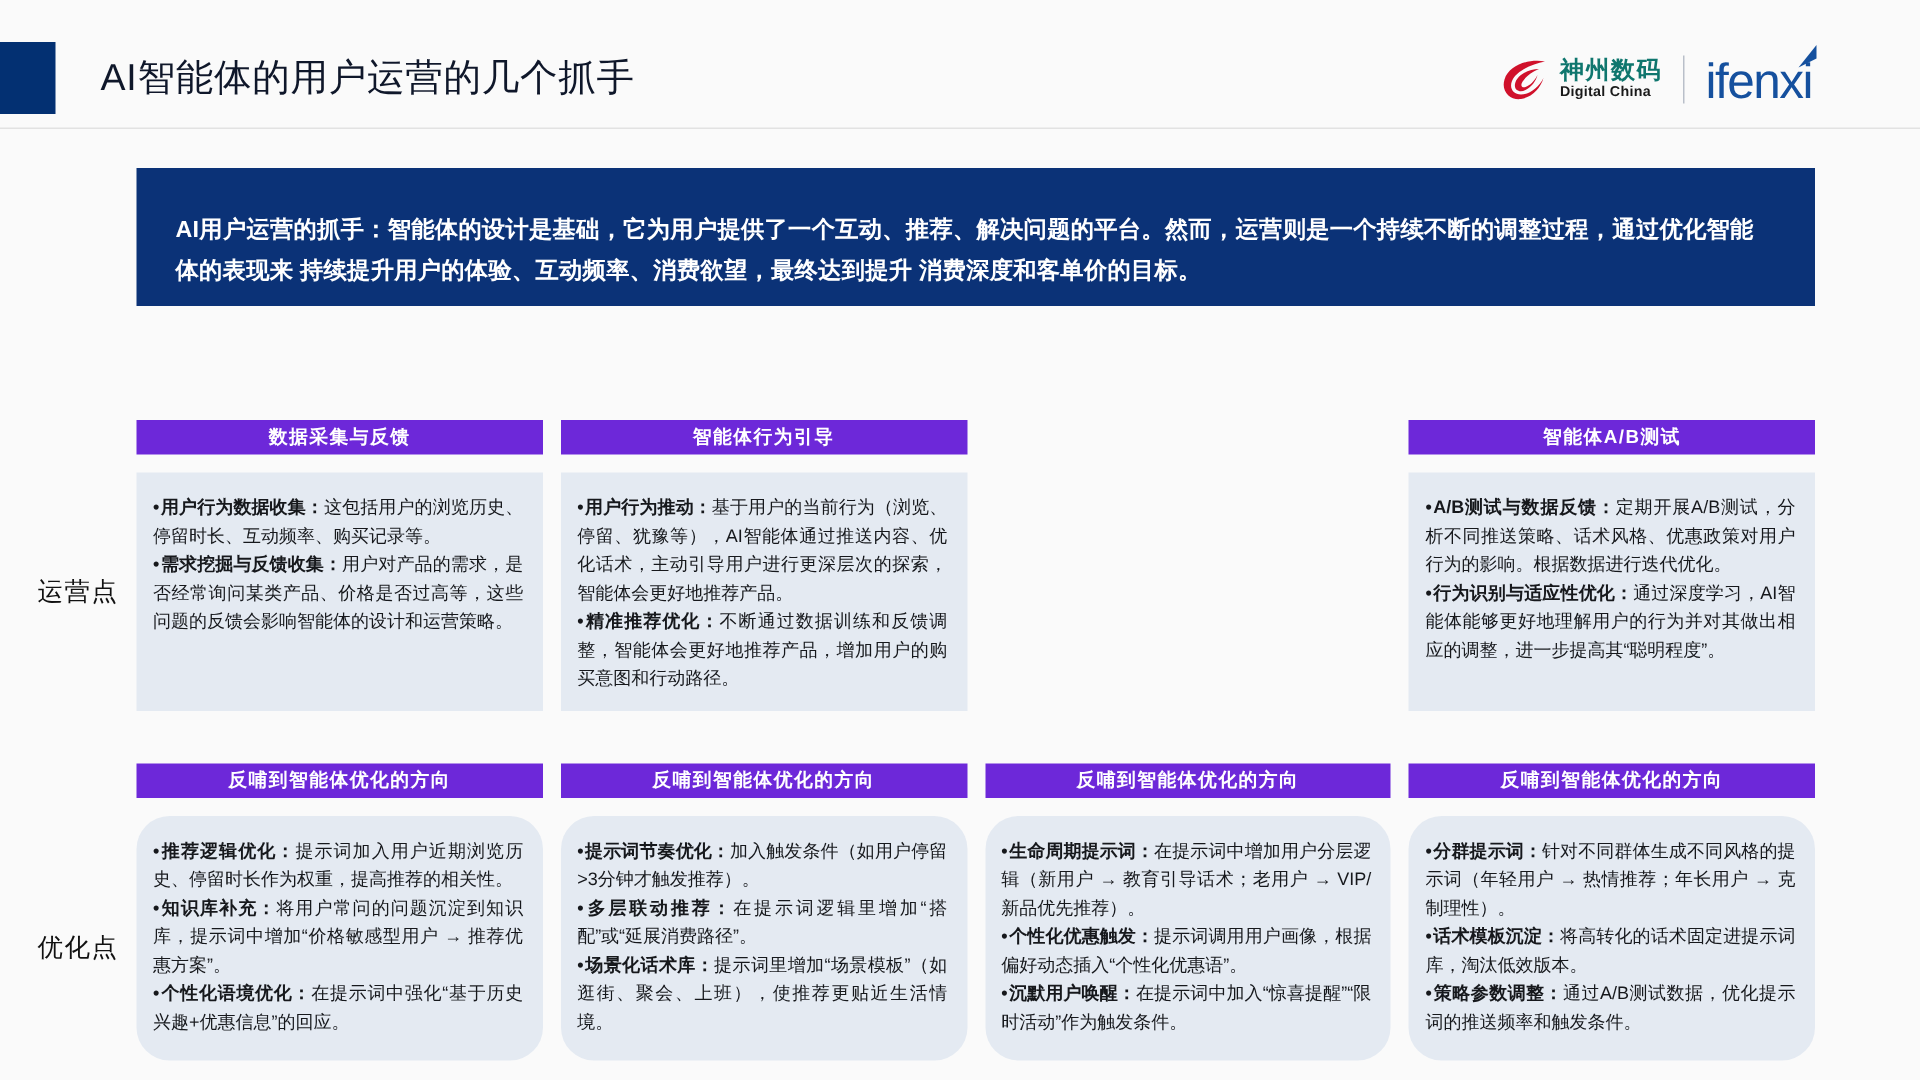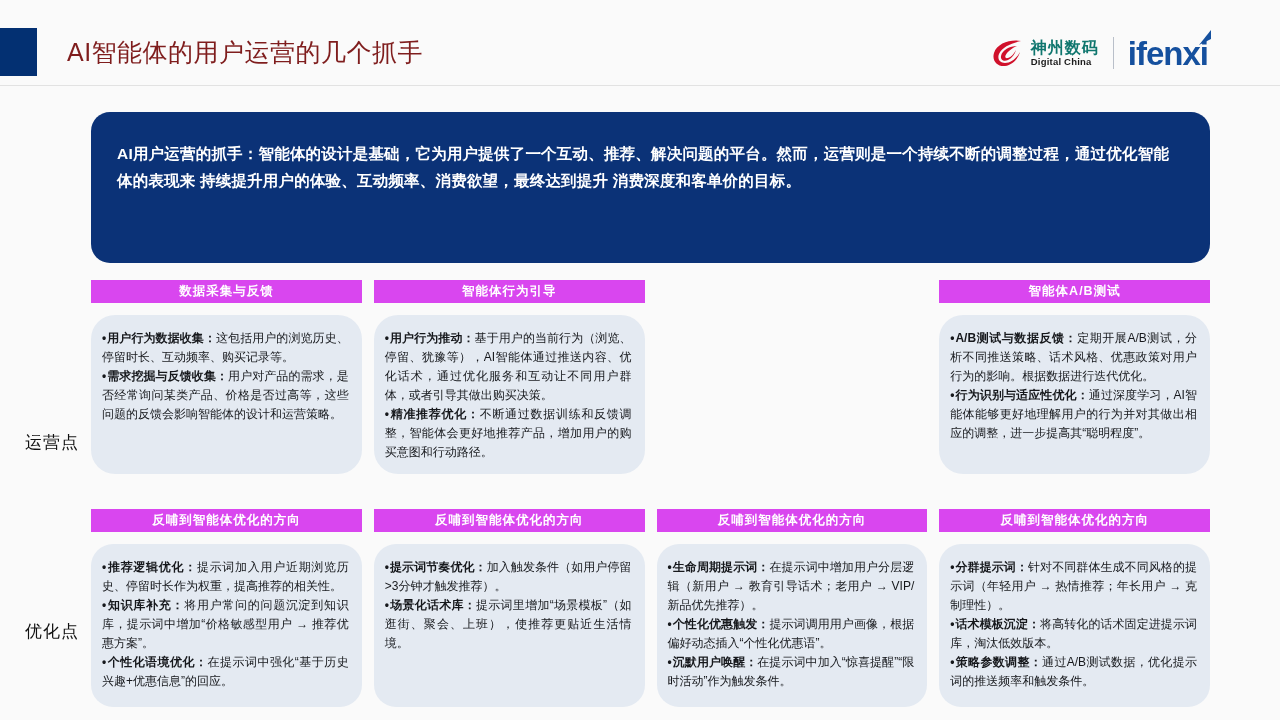--- a/index.html
+++ b/index.html
@@ -28,21 +28,21 @@
   .header-accent {
     position: absolute;
     left: 0; top: 28px;
     width: 37px; height: 48px;
     background: #033072;
   }
   .page-title {
     position: absolute;
     left: 67px; top: 36px;
     font-size: 25px;
-    color: #7f1d1d;
+    color: #0f172a;
     letter-spacing: 0.5px;
     line-height: 32px;
     white-space: nowrap;
   }
 
   .logo-area {
     position: absolute;
     right: 70px; top: 32px;
     height: 42px;
     display: flex;
@@ -72,98 +72,97 @@
     margin-top: 1px;
   }
   .logo-divider {
     width: 1px;
     height: 32px;
     background: #b9bfc9;
   }
   .logo-ifenxi {
     position: relative;
     font-size: 33px;
-    font-weight: bold;
+    font-weight: normal;
     color: #15509e;
     letter-spacing: -1px;
     line-height: 1;
     padding-right: 2px;
   }
   .ifenxi-flag {
     position: absolute;
     right: -3px; top: -7px;
     width: 15px; height: 16px;
   }
 
   
   .intro-banner {
     position: absolute;
     left: 91px; top: 112px;
     width: 1119px;
-    height: 151px;
+    height: 92px;
     background: #0b3277;
     box-sizing: border-box;
     padding: 28px 26px 0 26px;
-    border-radius: 19px;
   }
   .intro-text {
     color: #ffffff;
     font-size: 15.5px;
     font-weight: bold;
     line-height: 27px;
     letter-spacing: 0.2px;
   }
 
   
   .row-label {
     position: absolute;
     left: 14px;
     width: 76px;
     text-align: center;
     font-size: 17px;
     color: #111;
     font-weight: normal;
     letter-spacing: 1px;
   }
-  .row-label-ops   { top: 383px; margin-top: 48px; }
+  .row-label-ops   { top: 383px; }
   .row-label-opt   { top: 620px; }
 
   
   .grid {
     position: absolute;
     left: 91px;
     width: 1119px;
     display: flex;
     gap: 12px;
   }
   .grid-row1 { top: 280px; }
   .grid-row2 { top: 509px; }
 
   .col {
     flex: 1 1 0;
     display: flex;
     flex-direction: column;
   }
   .col-head {
-    background: #d946ef;
+    background: #6d28d9;
     color: #ffffff;
     font-size: 12.5px;
     font-weight: bold;
     letter-spacing: 1px;
     text-align: center;
     height: 23px;
     line-height: 23px;
     margin-bottom: 12px;
   }
   .col-body {
     background: #e4eaf2;
     box-sizing: border-box;
     padding: 14px 13px 14px 11px;
   }
-  .row1 .col-body { height: 159px; border-radius: 24px; }
+  .row1 .col-body { height: 159px; }
   .row2 .col-body { height: 163px; border-radius: 22px; }
 
   .bullet-list {
     margin: 0;
     padding: 0;
     list-style: none;
   }
   .bullet {
     font-size: 12px;
     line-height: 19px;
@@ -225,21 +224,21 @@
         <div class="bullet"><span class="term">用户行为数据收集：</span><span>这包括用户的浏览历史、停留时长、互动频率、购买记录等。</span></div>
         <div class="bullet"><span class="term">需求挖掘与反馈收集：</span><span>用户对产品的需求，是否经常询问某类产品、价格是否过高等，这些问题的反馈会影响智能体的设计和运营策略。</span></div>
       </div>
     </div>
   </div>
 
   <div class="col">
     <div class="col-head">智能体行为引导</div>
     <div class="col-body">
       <div class="bullet-list">
-        <div class="bullet"><span class="term">用户行为推动：</span><span>基于用户的当前行为（浏览、停留、犹豫等），AI智能体通过推送内容、优化话术，通过优化服务和互动让不同用户群体，或者引导其做出购买决策。</span></div>
+        <div class="bullet"><span class="term">用户行为推动：</span><span>基于用户的当前行为（浏览、停留、犹豫等），AI智能体通过推送内容、优化话术，主动引导用户进行更深层次的探索，智能体会更好地推荐产品。</span></div>
         <div class="bullet"><span class="term">精准推荐优化：</span><span>不断通过数据训练和反馈调整，智能体会更好地推荐产品，增加用户的购买意图和行动路径。</span></div>
       </div>
     </div>
   </div>
 
   <div class="col">
   </div>
 
   <div class="col">
     <div class="col-head">智能体A/B测试</div>
@@ -262,20 +261,21 @@
         <div class="bullet"><span class="term">个性化语境优化：</span><span>在提示词中强化“基于历史兴趣+优惠信息”的回应。</span></div>
       </div>
     </div>
   </div>
 
   <div class="col">
     <div class="col-head">反哺到智能体优化的方向</div>
     <div class="col-body">
       <div class="bullet-list">
         <div class="bullet"><span class="term">提示词节奏优化：</span><span>加入触发条件（如用户停留&gt;3分钟才触发推荐）。</span></div>
+        <div class="bullet"><span class="term">多层联动推荐：</span><span>在提示词逻辑里增加“搭配”或“延展消费路径”。</span></div>
         <div class="bullet"><span class="term">场景化话术库：</span><span>提示词里增加“场景模板”（如逛街、聚会、上班），使推荐更贴近生活情境。</span></div>
       </div>
     </div>
   </div>
 
   <div class="col">
     <div class="col-head">反哺到智能体优化的方向</div>
     <div class="col-body">
       <div class="bullet-list">
         <div class="bullet"><span class="term">生命周期提示词：</span><span>在提示词中增加用户分层逻辑（新用户 → 教育引导话术；老用户 → VIP/新品优先推荐）。</span></div>

